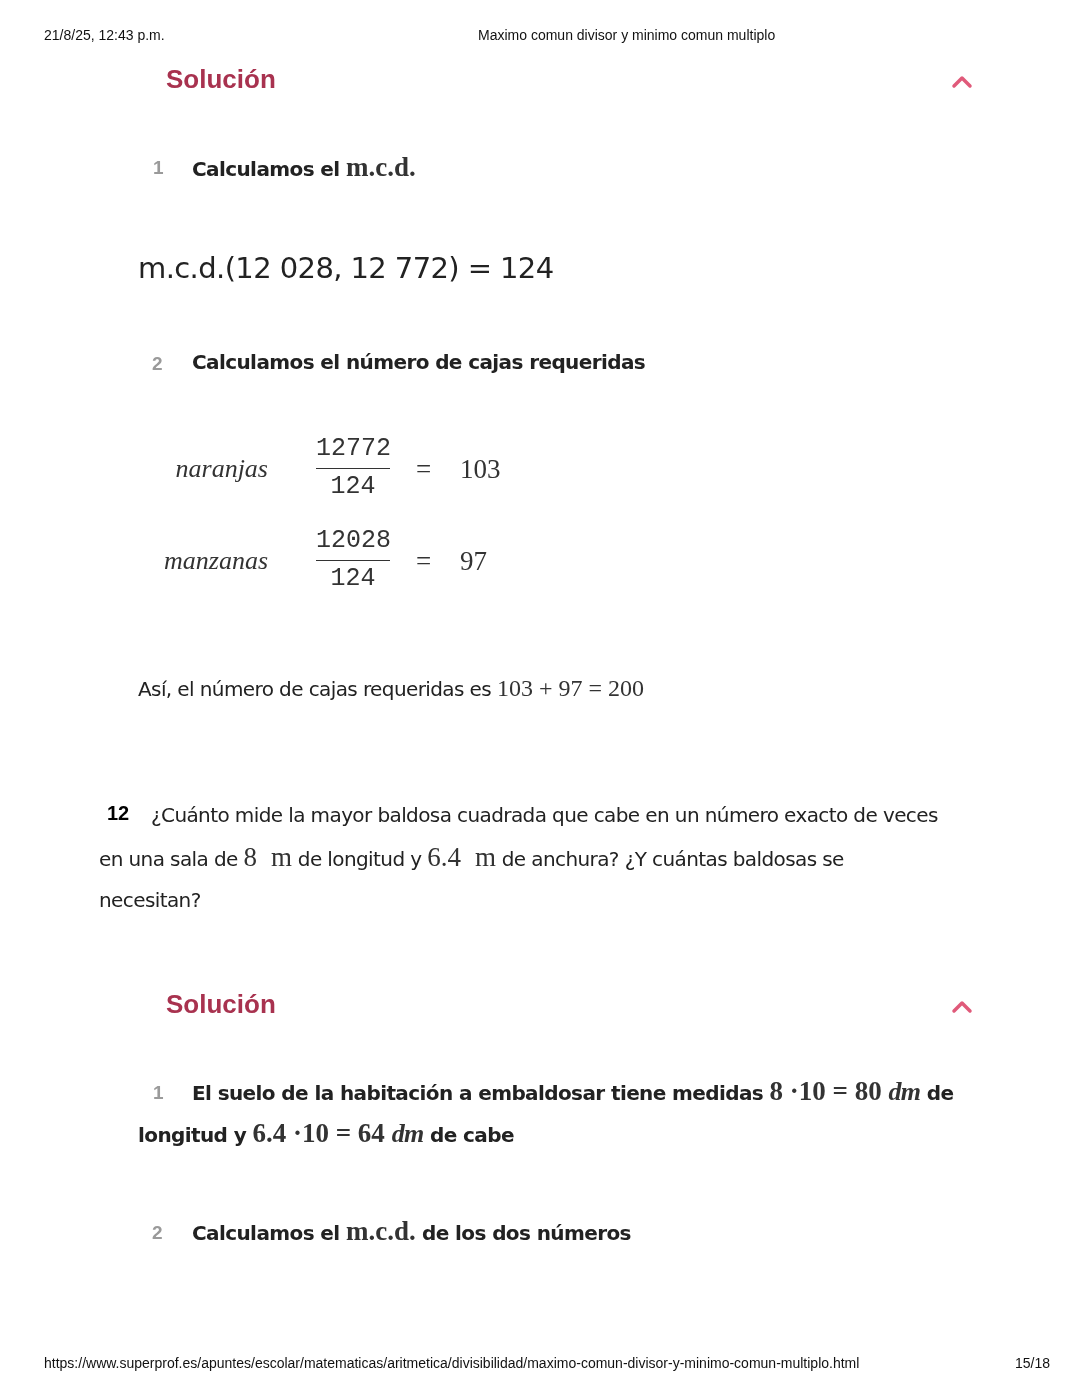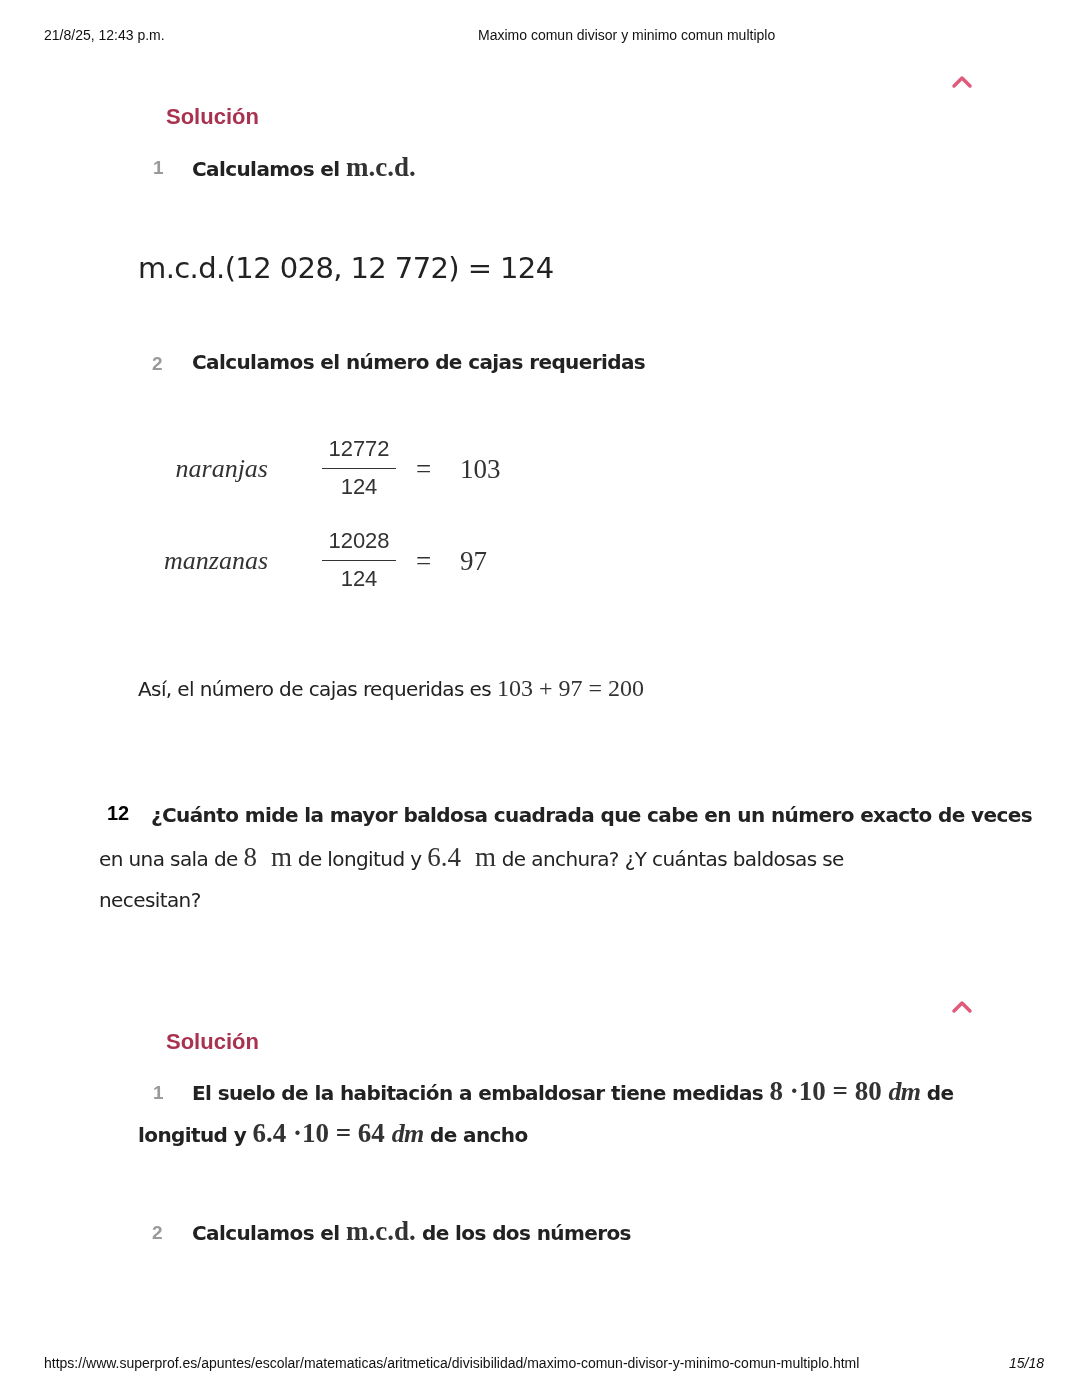--- a/index.html
+++ b/index.html
@@ -3,34 +3,34 @@
 <meta charset="utf-8">
 <style>
   html, body { margin: 0; padding: 0; background: #ffffff; }
   body { width: 1080px; height: 1397px; position: relative; overflow: hidden; font-family: "DejaVu Sans", sans-serif; color: #222; }
   .pdf-header, .pdf-footer { position: absolute; left: 0; width: 1080px; font-family: "Liberation Sans", sans-serif; font-size: 14px; color: #111; }
   .pdf-header { top: 27px; }
   .pdf-footer { top: 1355px; }
   .hdr-left { position: absolute; left: 44px; }
   .hdr-center { position: absolute; left: 478px; }
   .ftr-left { position: absolute; left: 44px; }
-  .ftr-right { position: absolute; right: 36px; font-style: italic; }
+  .ftr-right { position: absolute; right: 30px; }
 
-  .sol-title { position: absolute; left: 166px; font-family: "Liberation Sans", sans-serif; font-weight: bold; font-size: 22px; color: #a8324f; margin-top: 40px; }
+  .sol-title { position: absolute; left: 166px; font-family: "Liberation Sans", sans-serif; font-weight: bold; font-size: 26px; color: #a8324f; }
   .chev { position: absolute; left: 950px; width: 24px; height: 16px; cursor: pointer; }
 
   .step { position: absolute; font-family: "DejaVu Sans", sans-serif; font-size: 20px; color: #222; letter-spacing: -0.6px; white-space: nowrap; font-weight: bold; }
   .step-num { position: absolute; font-family: "Liberation Sans", sans-serif; font-weight: bold; font-size: 19px; color: #9a9a9a; }
   .math { font-family: "Liberation Serif", "DejaVu Serif", serif; font-size: 27px; color: #333; letter-spacing: 0; }
   .math-i { font-family: "Liberation Serif", "DejaVu Serif", serif; font-style: italic; font-size: 26px; color: #333; }
   .plain { position: absolute; font-family: "DejaVu Sans", sans-serif; font-size: 20px; color: #222; letter-spacing: -0.6px; white-space: nowrap; margin-top: 11px; }
 
   .frac-row { position: absolute; left: 138px; width: 400px; height: 80px; }
   .frac-label { position: absolute; left: 0; width: 130px; text-align: right; top: 22px; }
-  .frac { position: absolute; left: 184px; width: 74px; text-align: center; font-family: Liberation Sans, sans-serif; font-size: 22px; color: #333; }
+  .frac { position: absolute; left: 178px; width: 74px; text-align: center; font-family: Liberation Mono, monospace; font-size: 25px; color: #333; }
   .frac .num { display: block; padding-bottom: 2px; border-bottom: 1.5px solid #333; line-height: 34px; }
   .frac .den { display: block; line-height: 36px; }
   .frac-eq { position: absolute; left: 278px; top: 22px; }
   .frac-res { position: absolute; left: 322px; top: 22px; }
 
   .q-num { position: absolute; left: 107px; top: 802px; font-family: "Liberation Sans", sans-serif; font-weight: bold; font-size: 20px; color: #000000; }
   .q-line { position: absolute; font-family: "DejaVu Sans", sans-serif; font-size: 20px; color: #222; letter-spacing: -0.6px; white-space: nowrap; }
 </style>
 </head>
 <body>
@@ -76,39 +76,39 @@
     <span class="frac-res math">97</span>
   </div>
 
   <div class="plain" style="left:138px; top:664px;">
     <span>Así, el número de cajas requeridas es </span><span class="math" style="font-size:24px;">103 + 97 = 200</span>
   </div>
 </div>
 
 <div>
   <span class="q-num">12</span>
-  <div class="q-line" style="left:151px; top:803px;font-weight:bold;">¿Cuánto mide la mayor baldosa cuadrada que cabe en un número exacto de veces</div>
+  <div class="q-line" style="left:151px; top:803px;">¿Cuánto mide la mayor baldosa cuadrada que cabe en un número exacto de veces</div>
   <div class="q-line" style="left:99px; top:842px;">
     <span>en una sala de </span><span class="math">8</span><span class="math" style="margin-left:14px;">m</span><span> de longitud y </span><span class="math">6.4</span><span class="math" style="margin-left:14px;">m</span><span> de anchura? ¿Y cuántas baldosas se</span>
   </div>
   <div class="q-line" style="left:99px; top:888px;">necesitan?</div>
 </div>
 
 <div>
   <div class="sol-title" style="top:989px;">Solución</div>
   <svg class="chev" style="top:998px;" viewBox="0 0 24 16">
     <polyline points="4,13 12,5 20,13" fill="none" stroke="#e05a7a" stroke-width="3.5" stroke-linecap="round" stroke-linejoin="round"></polyline>
   </svg>
 
   <span class="step-num" style="left:153px; top:1082px;">1</span>
   <div class="step" style="left:192px; top:1076px;">
     <span>El suelo de la habitación a embaldosar tiene medidas </span><span class="math">8 ·10 = 80 </span><span class="math-i">dm</span><span> de</span>
   </div>
   <div class="step" style="left:138px; top:1118px;">
-    <span>longitud y </span><span class="math">6.4 ·10 = 64 </span><span class="math-i">dm</span><span> de ancho</span>
+    <span>longitud y </span><span class="math">6.4 ·10 = 64 </span><span class="math-i">dm</span><span> de cabe</span>
   </div>
 
   <span class="step-num" style="left:152px; top:1222px;">2</span>
   <div class="step" style="left:192px; top:1216px;">
     <span>Calculamos el </span><span class="math">m.c.d.</span><span> de los dos números</span>
   </div>
 </div>
 
 <div class="pdf-footer">
   <span class="ftr-left">https://www.superprof.es/apuntes/escolar/matematicas/aritmetica/divisibilidad/maximo-comun-divisor-y-minimo-comun-multiplo.html</span>

